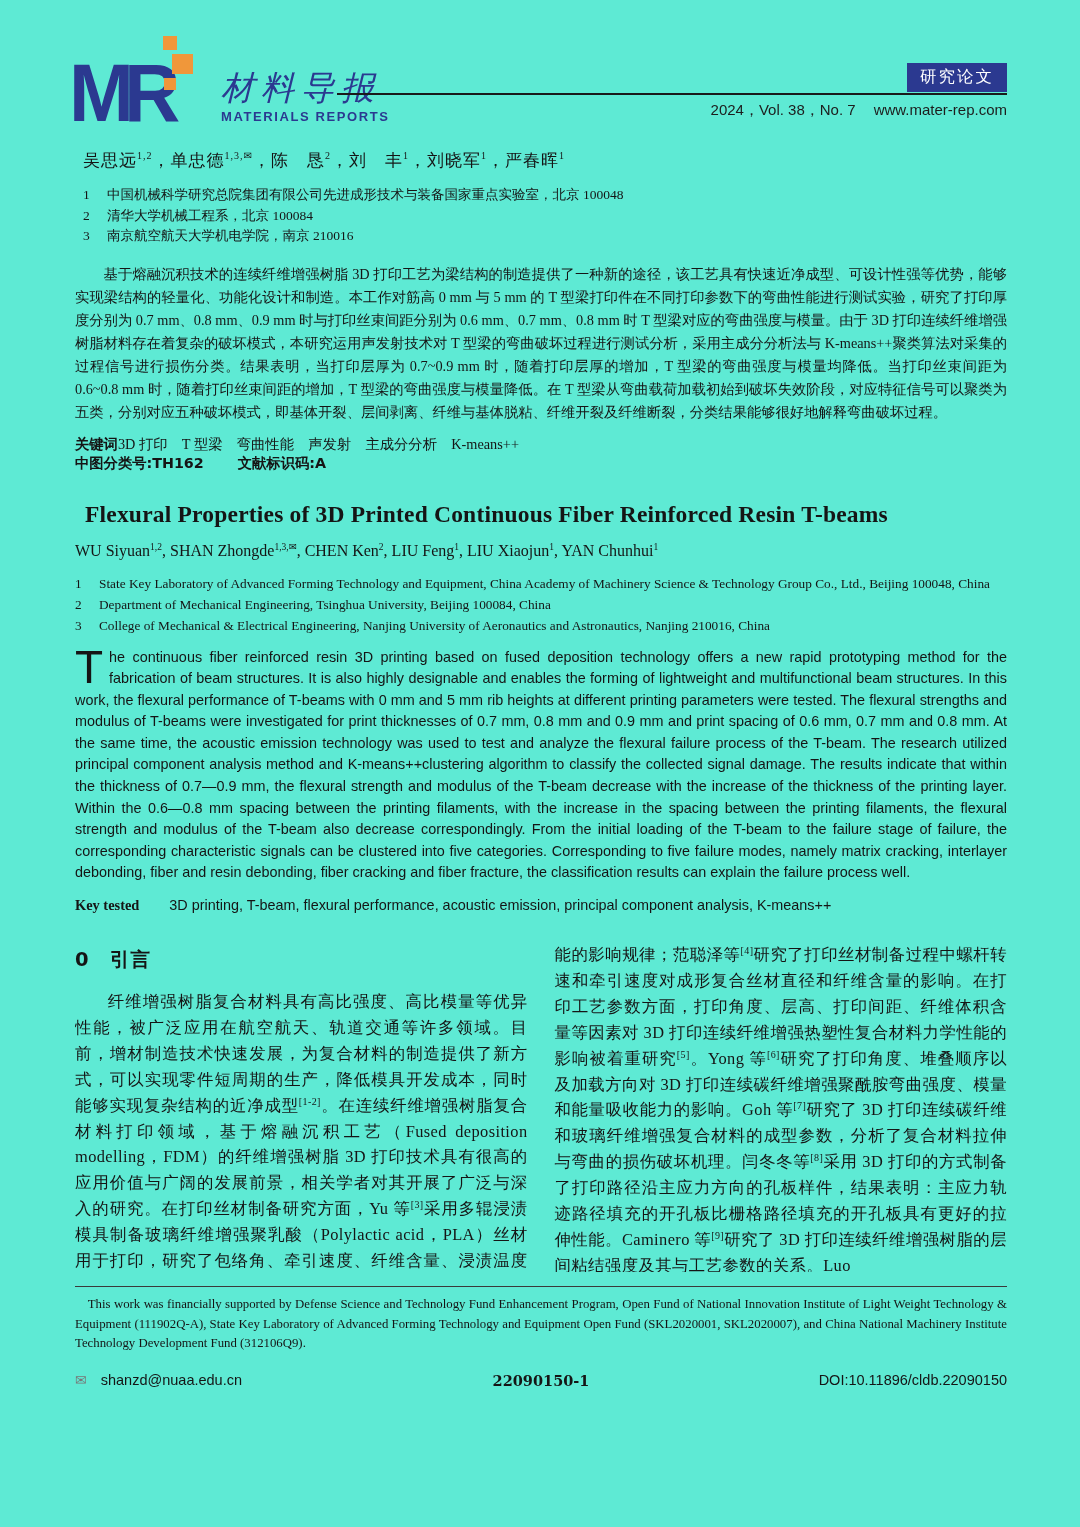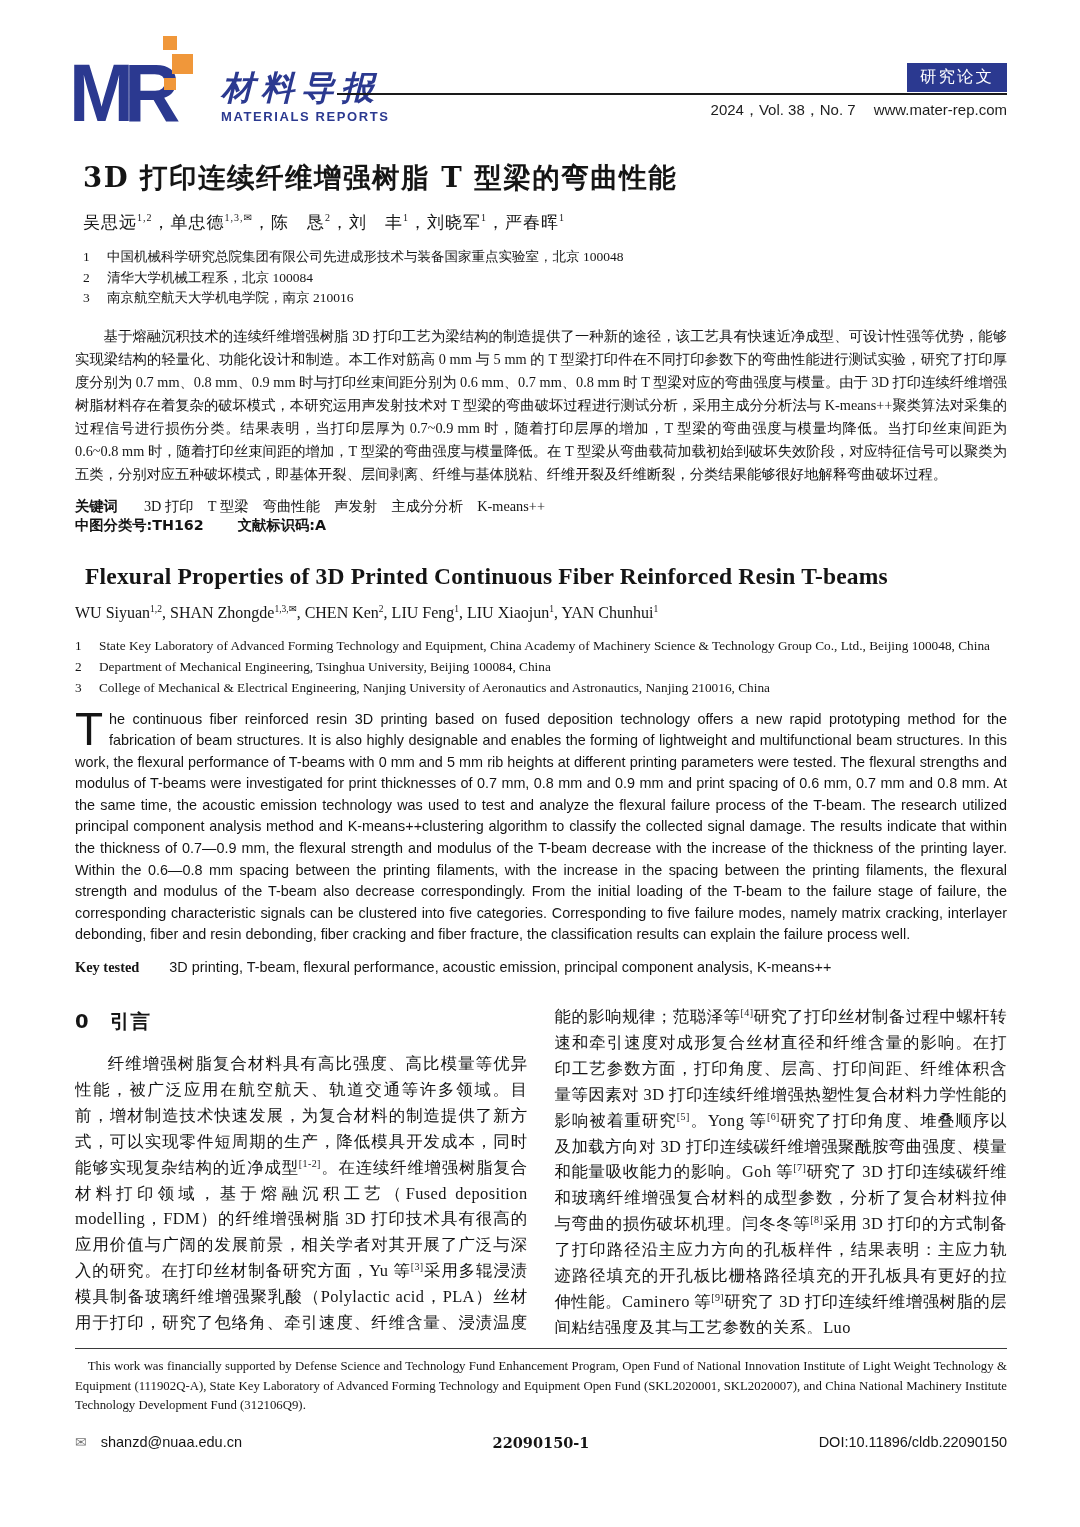--- a/index.html
+++ b/index.html
@@ -1,18 +1,18 @@
 <!DOCTYPE html>
 <html><head>
 <meta charset="utf-8">
 <style>
   html,body{margin:0;padding:0;background:#e8e8e8;}
   .page{
     width:1080px;height:1527px;box-sizing:border-box;margin:0 auto;
-    background:#ffffff;color:#151515;overflow:hidden;
+    background:#5eead4;color:#151515;overflow:hidden;
     padding:38px 73px 0 75px;
     font-family:"Liberation Serif","DejaVu Serif",serif;
   }
   sup{font-size:0.6em;vertical-align:super;line-height:0;}
 
   
   .header{position:relative;height:96px;}
   .logo{position:absolute;left:-6px;top:2px;display:flex;align-items:flex-end;}
   .logo-mark{position:relative;width:146px;height:92px;}
   .logo-mr{
@@ -20,21 +20,21 @@
     font-family:"Liberation Sans","DejaVu Sans",sans-serif;
     font-weight:bold;color:#2b3990;font-size:78px;line-height:72px;letter-spacing:-10px;
     transform:scaleY(1.05);transform-origin:bottom left;
   }
   .sq{position:absolute;background:#f0973a;}
   .sq1{width:14px;height:14px;left:94px;top:-4px;}
   .sq2{width:21px;height:20px;left:103px;top:14px;}
   .sq3{width:12px;height:12px;left:95px;top:38px;}
   .logo-text{margin-left:6px;padding-bottom:8px;}
   .logo-cn{
-    font-size:33px;font-weight:bold;color:#2b3990;letter-spacing:7px;
+    font-size:33px;font-weight:normal;color:#2b3990;letter-spacing:7px;
     font-family:"DejaVu Serif",serif;line-height:36px;font-style:italic;
   }
   .logo-en{
     font-size:13px;font-weight:bold;color:#2b3990;letter-spacing:1.6px;
     font-family:"Liberation Sans","DejaVu Sans",sans-serif;margin-top:3px;
   }
   .header-rule{position:absolute;left:262px;right:0;top:55px;height:2px;background:#1a1a1a;}
   .badge{
     position:absolute;right:0;top:25px;background:#2b3990;color:#ffffff;
     font-size:16.5px;padding:3px 13px 4px 13px;letter-spacing:2px;
@@ -56,21 +56,21 @@
   .affils{margin-top:13px;}
   .affil{display:flex;font-size:13.5px;line-height:20.5px;}
   .affil-num{width:24px;flex:0 0 24px;}
   .affil-text{flex:1;}
   .affils-cn{margin-left:8px;}
   .abstract-cn{
     margin:16px 0 0 0;font-size:14.3px;line-height:23px;text-align:justify;
     text-indent:2em;
   }
   .kw-row{margin-top:11px;font-size:14.3px;}
-  .kw-label{font-weight:bold;margin-right:26px;font-family:Liberation Sans, sans-serif;}
+  .kw-label{font-weight:bold;font-family:Liberation Sans, sans-serif;}
   .clc-row{font-size:14.3px;font-weight:bold;font-family:"DejaVu Sans",sans-serif;}
   .clc-row .doc-code{margin-left:34px;}
 
   
   .title-en{
     margin:28px 0 0 10px;font-size:23.5px;font-weight:bold;letter-spacing:0.2px;
     font-family:"Liberation Serif","DejaVu Serif",serif;
   }
   .authors-en{margin:14px 0 0 0;font-size:16px;font-family:"Liberation Serif",serif;}
   .authors-en sup{font-size:9.5px;}
@@ -129,21 +129,20 @@
         <div class="logo-en">MATERIALS REPORTS</div>
       </div>
     </div>
     <div class="header-rule"></div>
     <div class="badge">研究论文</div>
     <div class="issue-line">
       <span>2024，Vol. 38，No. 7</span><span class="gap"></span><span>www.mater-rep.com</span>
     </div>
   </header>
 
-  <h1 class="title-cn">3D 打印连续纤维增强树脂 T 型梁的弯曲性能</h1>
 
   <div class="authors-cn"><span class="author">吴思远<sup>1,2</sup></span>，<span class="author">单忠德<sup>1,3,✉</sup></span>，<span class="author">陈　恳<sup>2</sup></span>，<span class="author">刘　丰<sup>1</sup></span>，<span class="author">刘晓军<sup>1</sup></span>，<span class="author">严春晖<sup>1</sup></span></div>
 
   <div class="affils affils-cn">
       <div class="affil">
         <span class="affil-num">1</span>
         <span class="affil-text">中国机械科学研究总院集团有限公司先进成形技术与装备国家重点实验室，北京 100048</span>
       </div>
       <div class="affil">
         <span class="affil-num">2</span>

